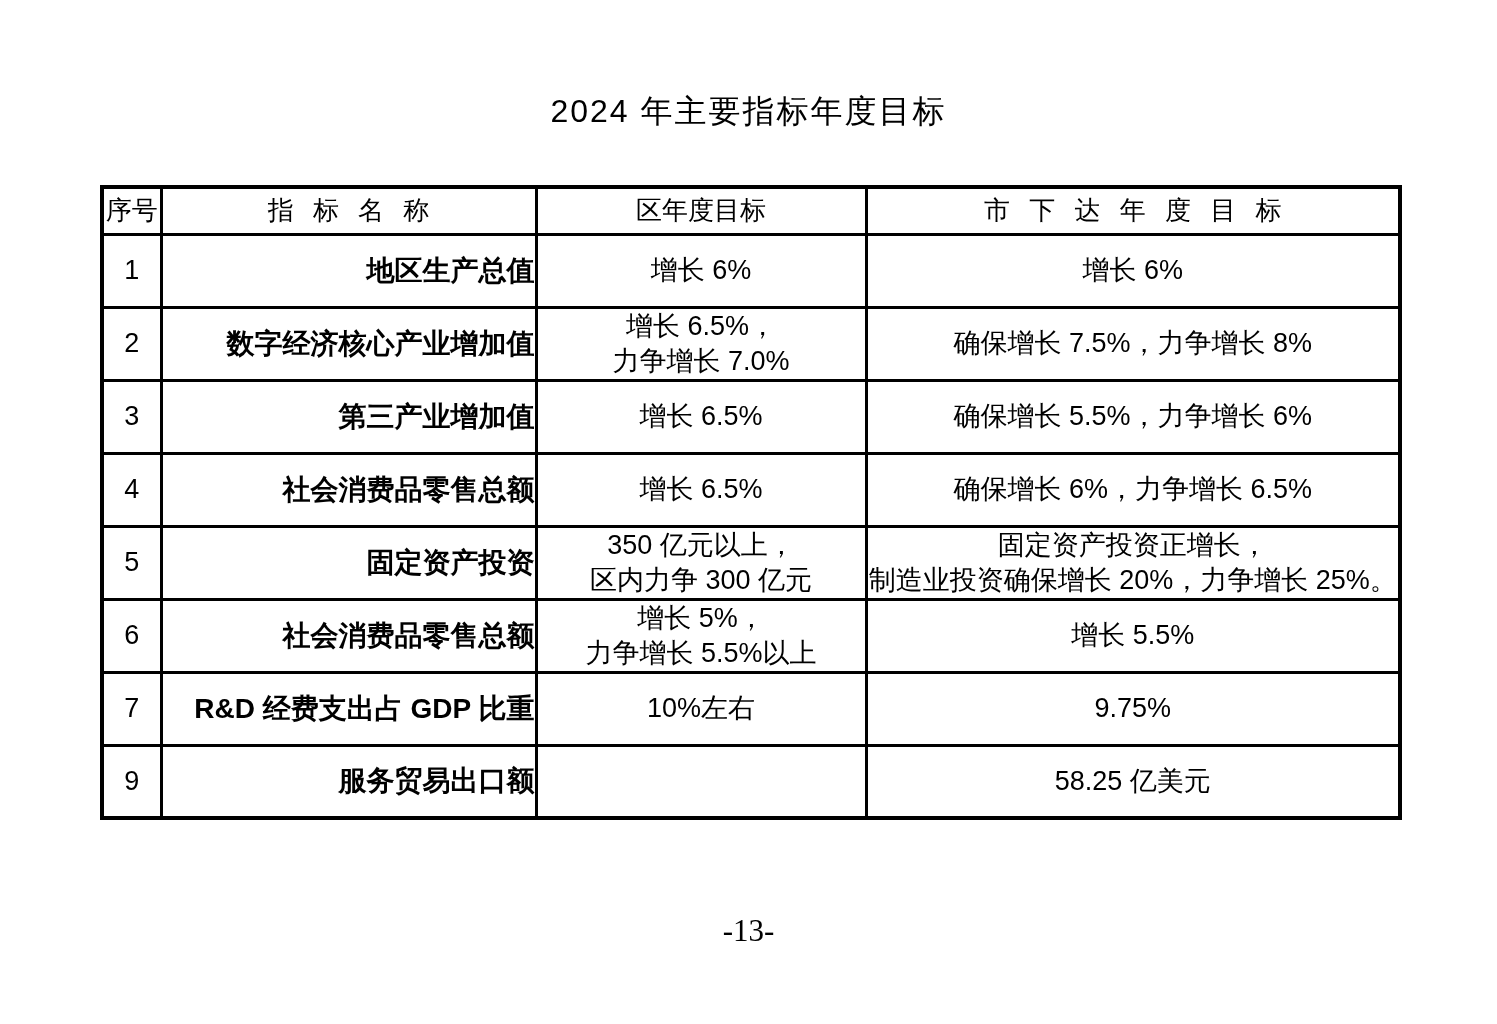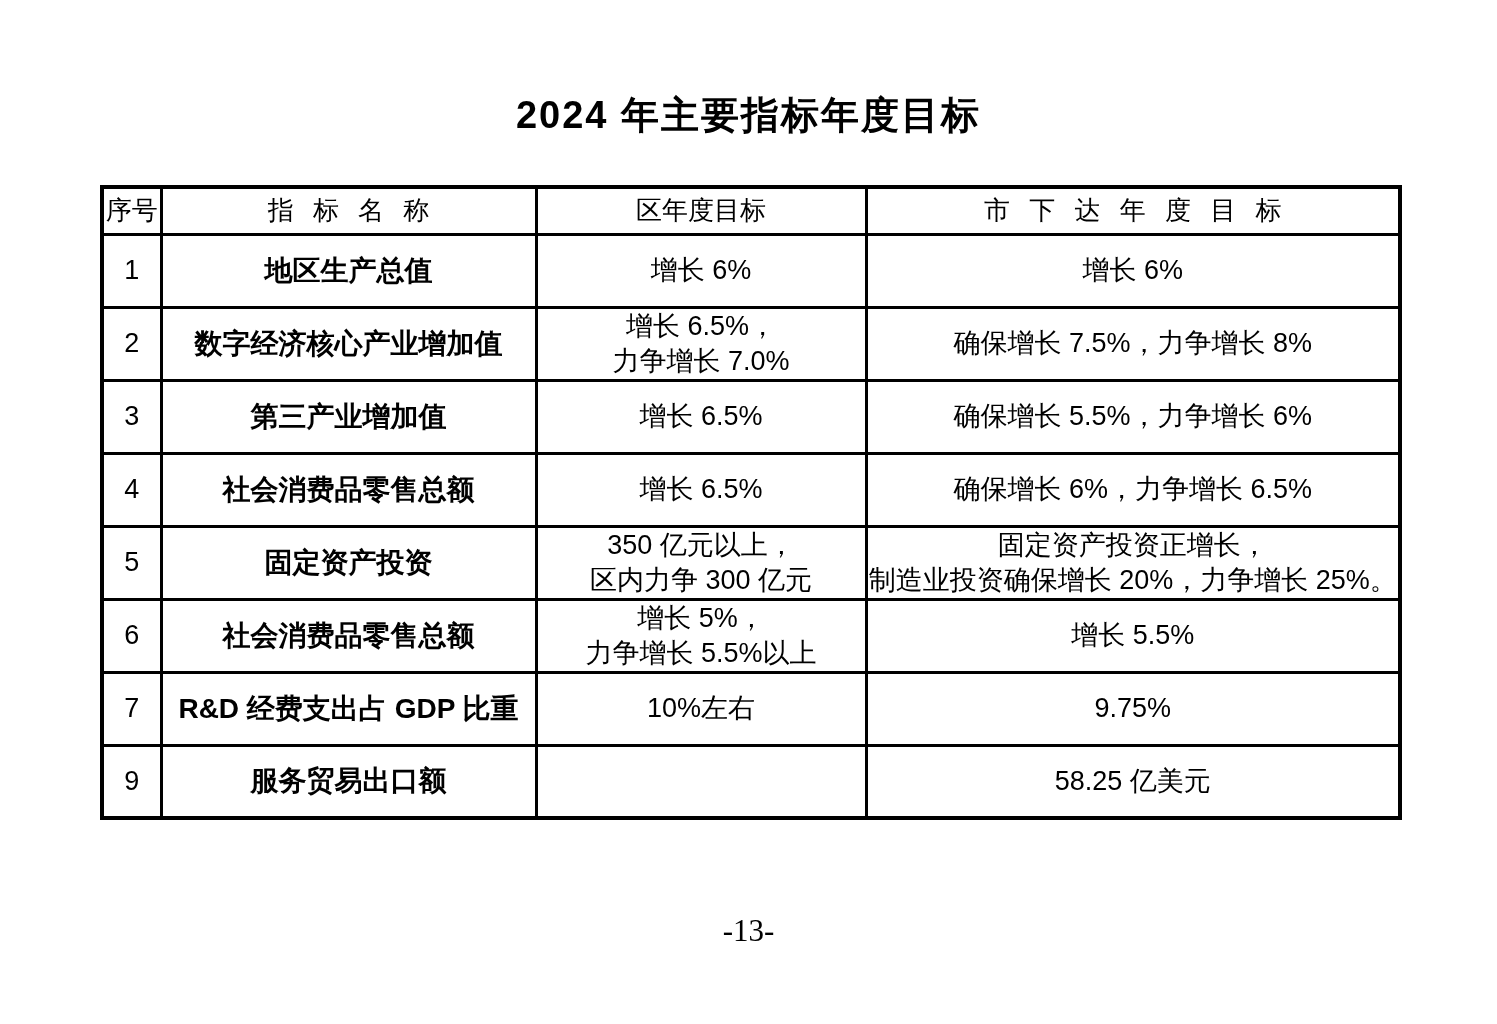--- a/index.html
+++ b/index.html
@@ -14,22 +14,22 @@
     font-family: "Liberation Sans", sans-serif;
     color: #000000;
     overflow: hidden;
   }
   .doc-title {
     position: absolute;
     top: 90px;
     left: 0;
     width: 100%;
     text-align: center;
-    font-size: 38px;
-    font-weight: bold;
+    font-size: 32px;
+    font-weight: normal;
     letter-spacing: 2px;
     white-space: nowrap;
   }
   table.targets {
     position: absolute;
     left: 100px;
     top: 185px;
     width: 1298px;
     border-collapse: collapse;
     table-layout: fixed;
@@ -57,21 +57,21 @@
   col.c-dist { width: 330px; }
   col.c-city { width: 534px; }
   td.cell-no {
     text-align: center;
     font-size: 27px;
   }
   td.cell-name {
     font-weight: bold;
     font-size: 28px;
     padding-left: 13px;
-    text-align: center;
+    text-align: right;
     white-space: nowrap;
   }
   td.cell-val {
     text-align: center;
     font-size: 27px;
     margin-left: 24px;
   }
   td.cell-val .line {
     line-height: 35px;
     white-space: nowrap;

